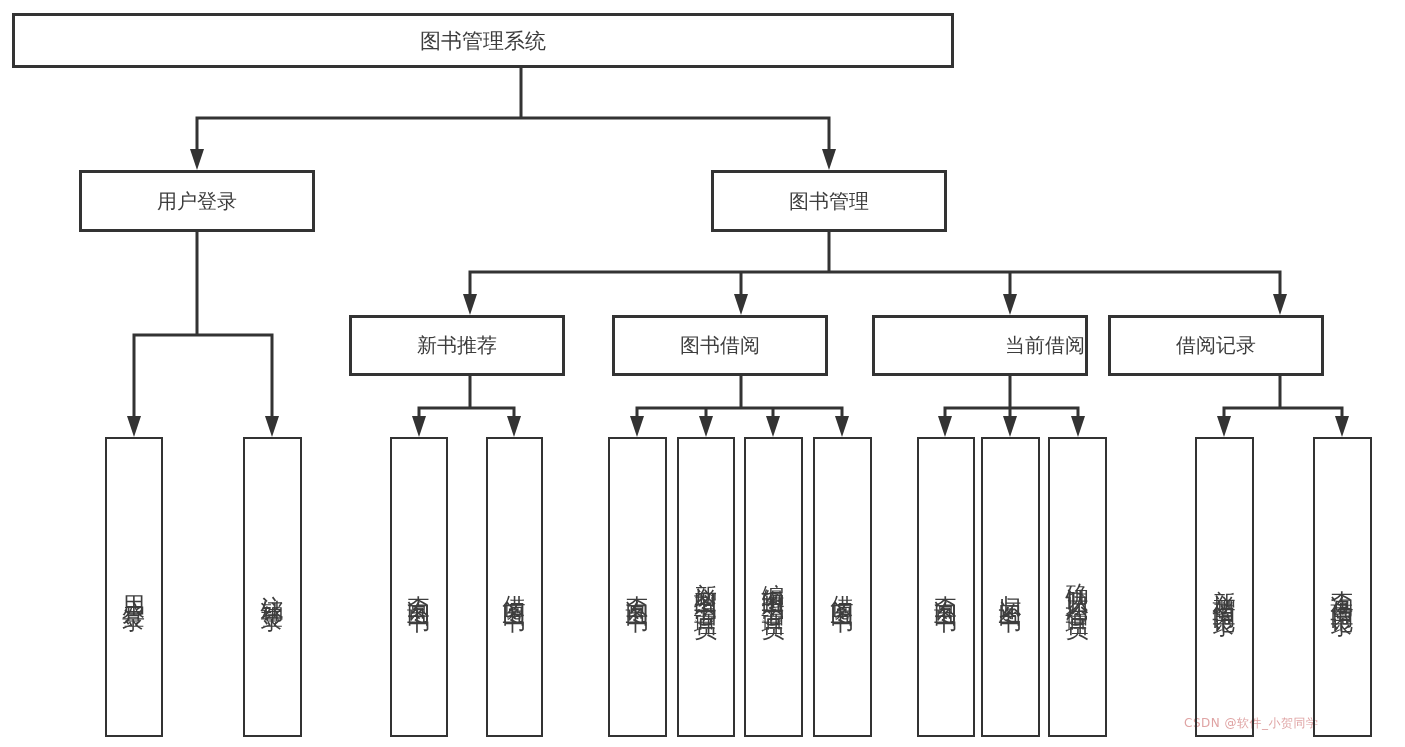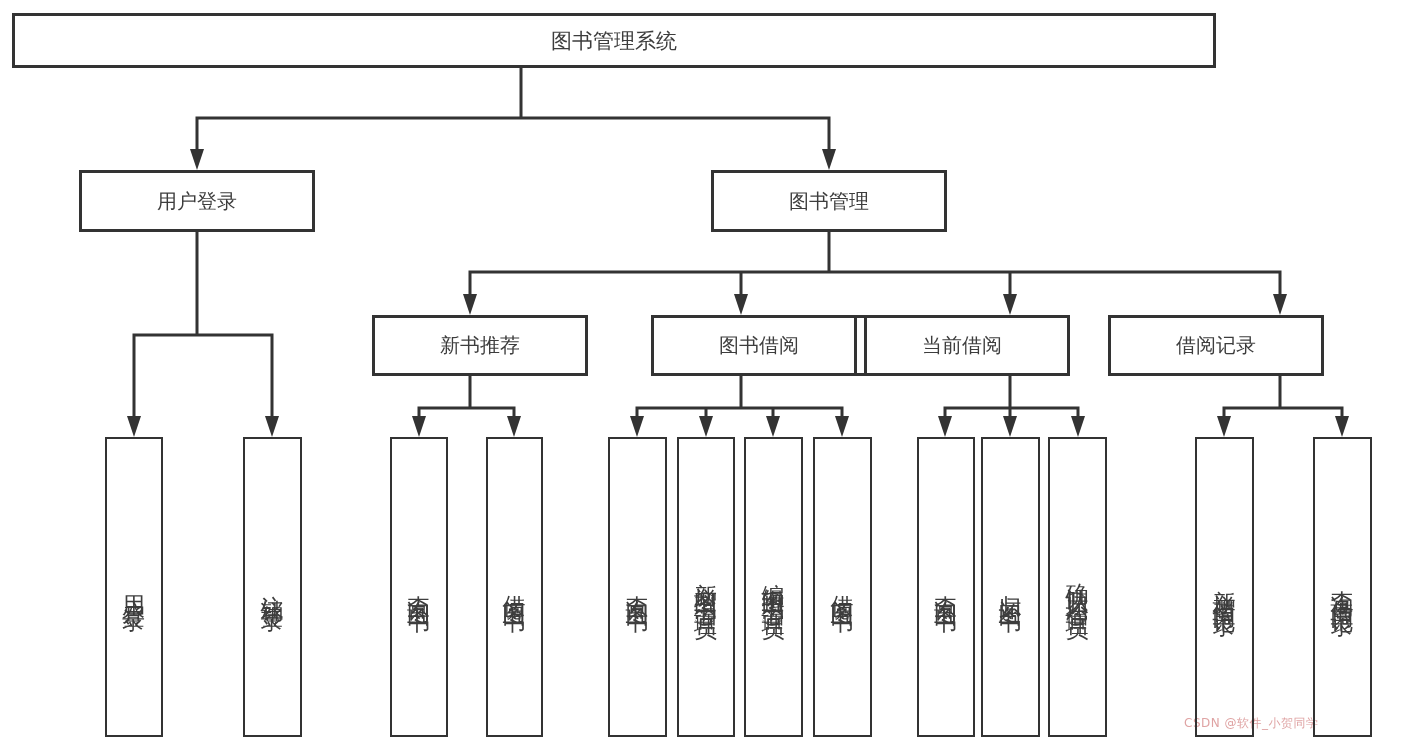--- a/index.html
+++ b/index.html
@@ -23,21 +23,21 @@
 
   .node{
     position:absolute;
     box-sizing:border-box;
     border:3px solid var(--line);
     background:transparent;
     display:flex;align-items:center;justify-content:center;
     color:var(--text);
     z-index:2;
   }
-  .node-root{left:12px;top:13px;width:1204px;height:55px;font-size:21px;}
+  .node-root{left:12px;top:13px;width:942px;height:55px;font-size:21px;}
   .node-l2,.node-l3{font-size:20px;}
   .node-l2{top:170px;width:236px;height:62px;}
   .node-l3{top:315px;width:216px;height:61px;}
 
   .leaf{
     position:absolute;
     top:437px;height:300px;
     box-sizing:border-box;
     border:2.5px solid var(--line);
     background:transparent;
@@ -110,27 +110,27 @@
     <span>图书管理系统</span>
   </div>
 
   <div class="node node-l2" style="left:79px;">
     <span>用户登录</span>
   </div>
   <div class="node node-l2" style="left:711px;justify-content:center;">
     <span>图书管理</span>
   </div>
 
-  <div class="node node-l3" style="left:372px;">
+  <div class="node node-l3" style="left:349px;">
     <span>新书推荐</span>
   </div>
-  <div class="node node-l3" style="left:651px;">
+  <div class="node node-l3" style="left:612px;">
     <span>图书借阅</span>
   </div>
-  <div class="node node-l3" style="left:854px;">
+  <div class="node node-l3" style="left:872px;justify-content:flex-end;">
     <span>当前借阅</span>
   </div>
   <div class="node node-l3" style="left:1108px;">
     <span>借阅记录</span>
   </div>
 
   <div class="leaf" style="left:105px;width:58px;">
     <span>用户登录</span>
   </div>
   <div class="leaf" style="left:243px;width:59px;">

